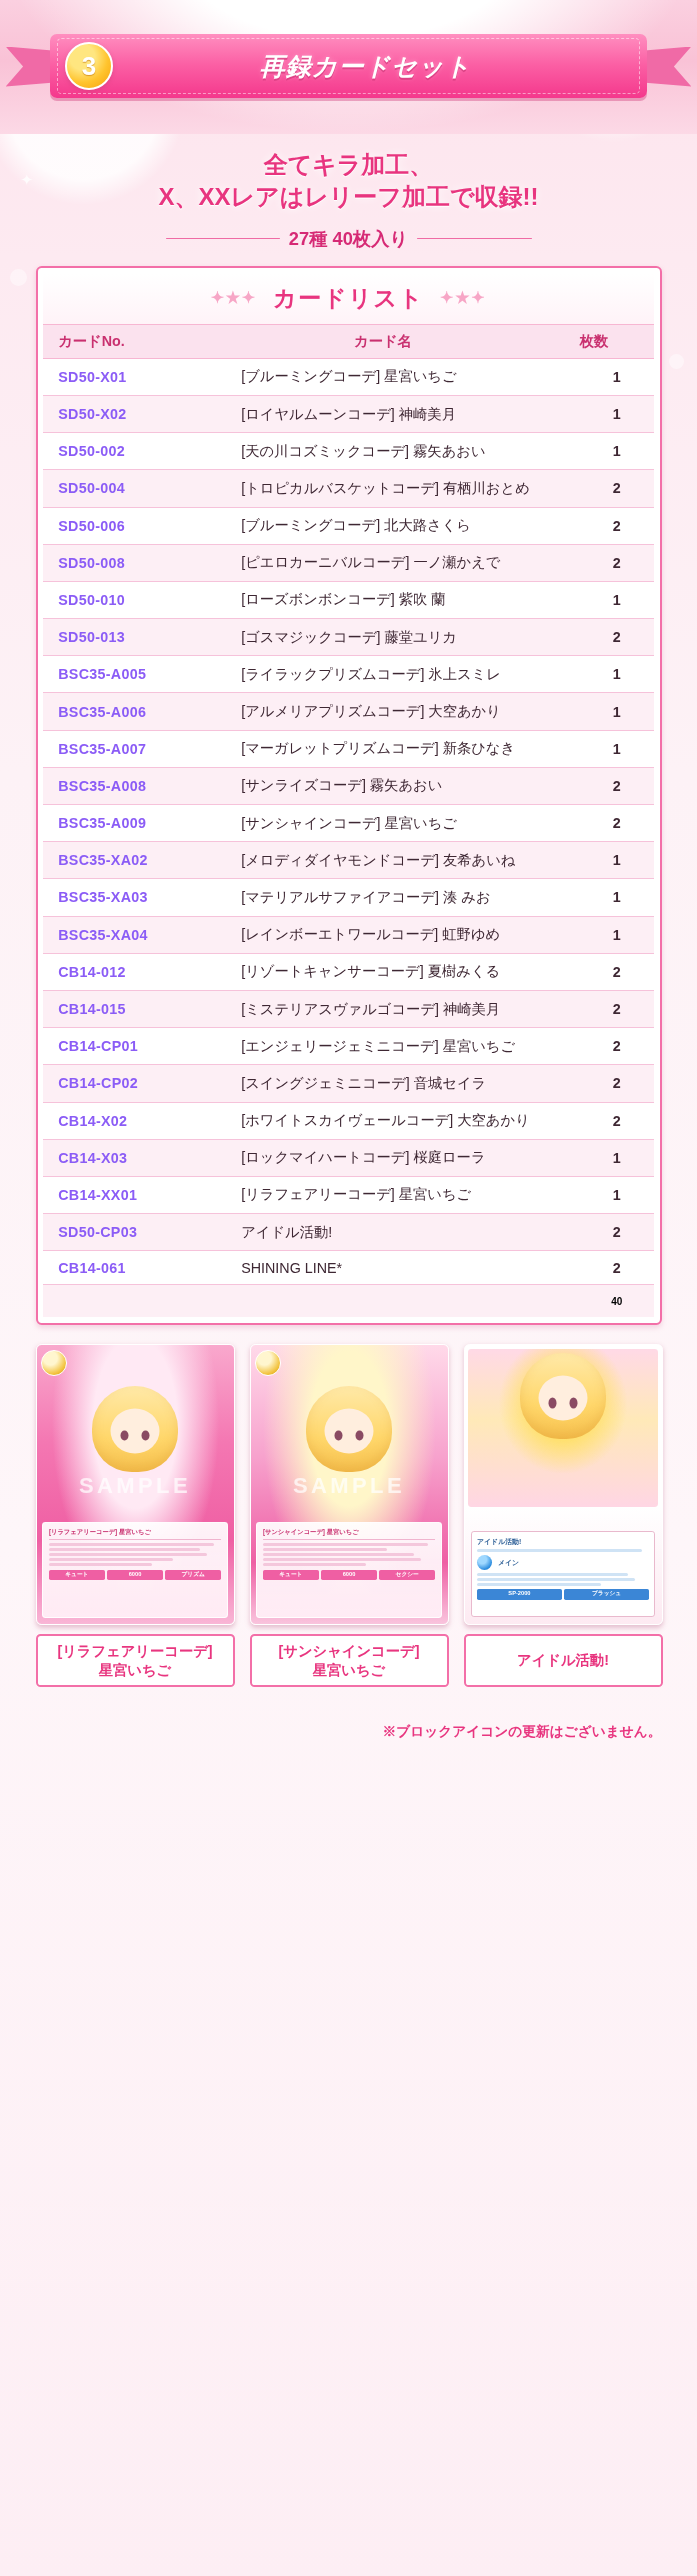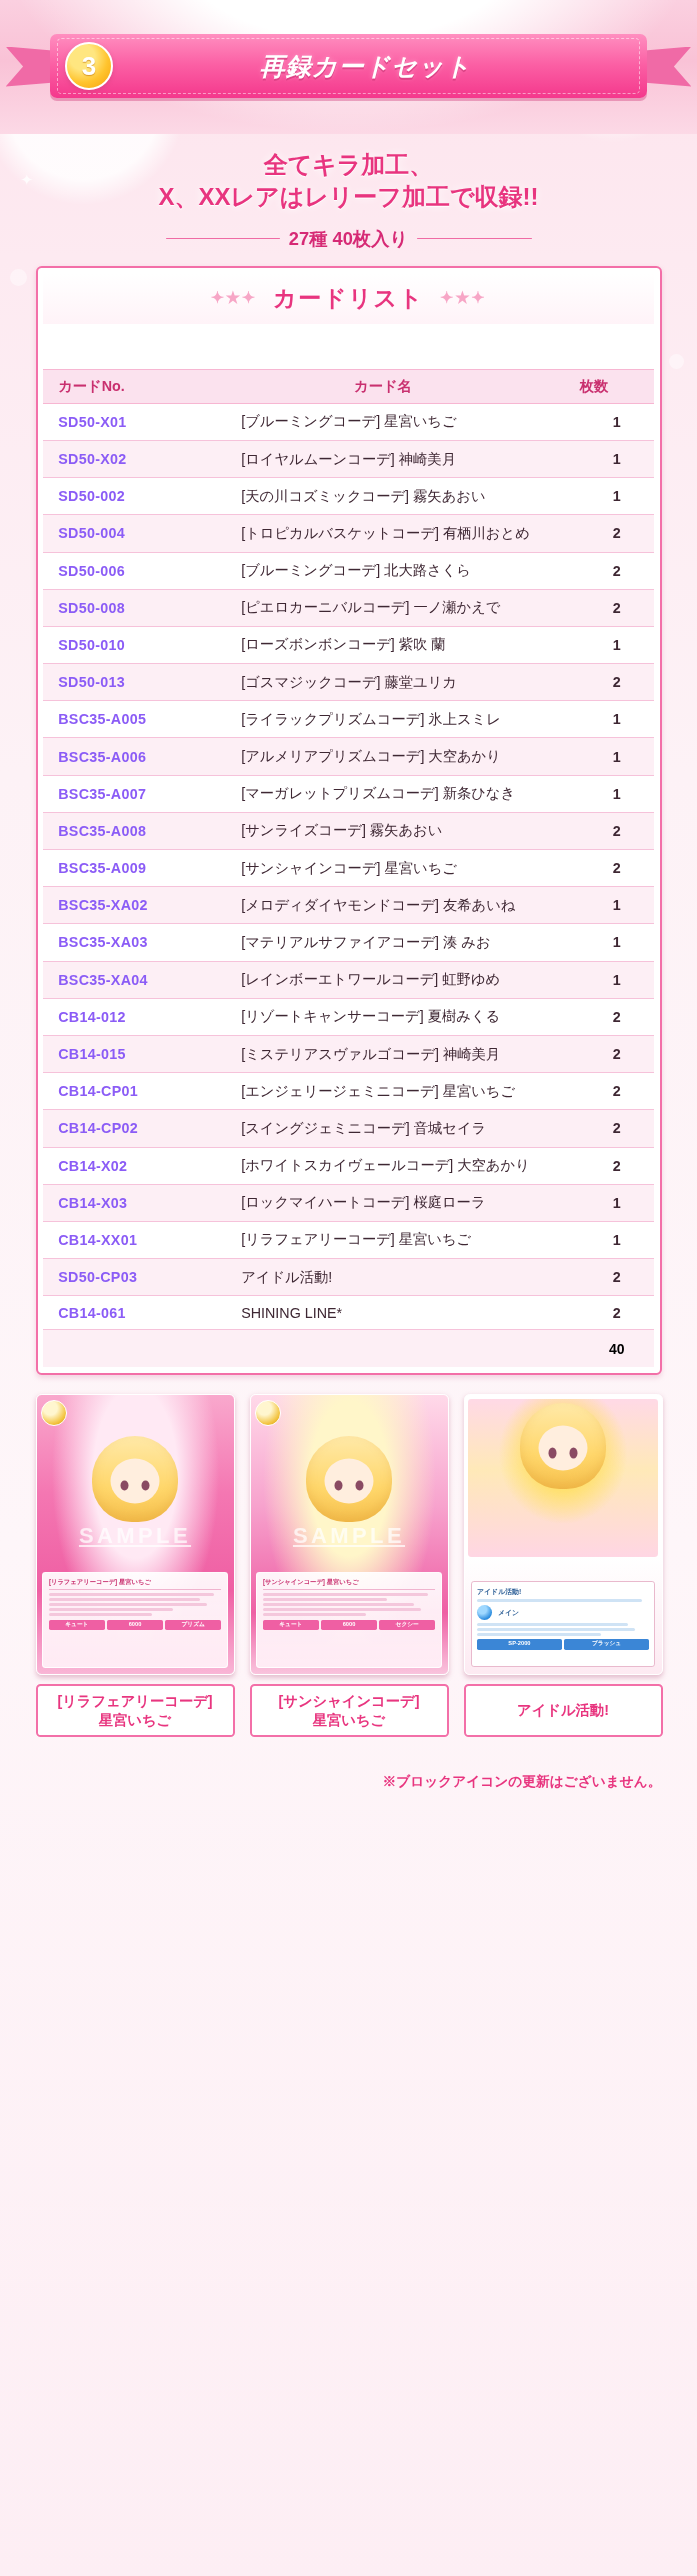--- a/index.html
+++ b/index.html
@@ -108,21 +108,21 @@
     text-align: center;
     font-size: 23px;
     font-weight: bold;
     color: #e8357f;
     padding: 9.1px 0 10.3px;
     letter-spacing: 1.7px;
     background: linear-gradient(180deg,#ffffff 0%, #fff3f8 100%);
   }
   .panel-title .deco { color: #f7a6c6; font-size: 16px; vertical-align: 2.9px; margin: 0 8px; }
 
-  table { width: 100%; border-collapse: collapse; margin-top: 45px; }
+  table { width: 100%; border-collapse: collapse; }
   thead th {
     background: #fbe2ee;
     color: #c9306f;
     font-size: 14.3px;
     font-weight: bold;
     padding: 6.9px 0;
     border-top: 1.1px solid #f7b6d2;
     border-bottom: 1.1px solid #f7b6d2;
   }
   thead th.c-no  { width: 143px; text-align: left; padding-left: 15px; }
@@ -136,21 +136,21 @@
     border-bottom: 0.6px solid #f6c2da;
   }
   tbody tr:nth-child(even) { background: #fdeff5; }
   tbody tr:nth-child(odd)  { background: #ffffff; }
   td.c-no { padding-left: 15px; font-weight: bold; color: #8b5cf6; letter-spacing: 0.3px; }
   td.c-nm { text-align: left; padding-left: 55px; }
   td.c-qt { text-align: center; font-weight: bold; }
 
   tfoot td {
     background: #fdeff5;
-    font-size: 14px;
+    font-size: 10px;
     font-weight: bold;
     padding: 10.3px 0;
     border-top: 1.1px solid #f7b6d2;
   }
   tfoot td.total-label { }
   tfoot td.total-val { text-align: center; }
 
   
   .samples {
     margin: 19.4px auto 0;
@@ -203,21 +203,21 @@
   }
   .card-label-top {
     position: absolute; left: 4.6px; top: 4.6px;
     width: 26px; height: 26px; border-radius: 50%;
     background: radial-gradient(circle at 35% 30%,#fff6cf 0 30%, #f2c23c 70%, #c98c14 100%);
     border: 1.7px solid #fff;
   }
   .card-watermark {
     position: absolute; left: 0; right: 0; top: 46%;
     text-align: center; color: rgba(255,255,255,.72);
-    font-size: 22px; font-weight: bold; letter-spacing: 3.4px; text-decoration: underline;
+    font-size: 22px; font-weight: bold; letter-spacing: 3.4px;
   }
   .card-textbox {
     position: absolute; left: 5.7px; right: 5.7px; bottom: 5.7px;
     height: 96px; border-radius: 3.4px;
     background: linear-gradient(180deg, rgba(255,255,255,.92) 0%, rgba(255,240,247,.92) 100%);
     border: 1.1px solid rgba(255,255,255,.85);
     padding: 4.6px 5.7px;
   }
   .tb-title {
     font-size: 6.3px; color: #c9306f; font-weight: bold; margin-bottom: 2.9px;

